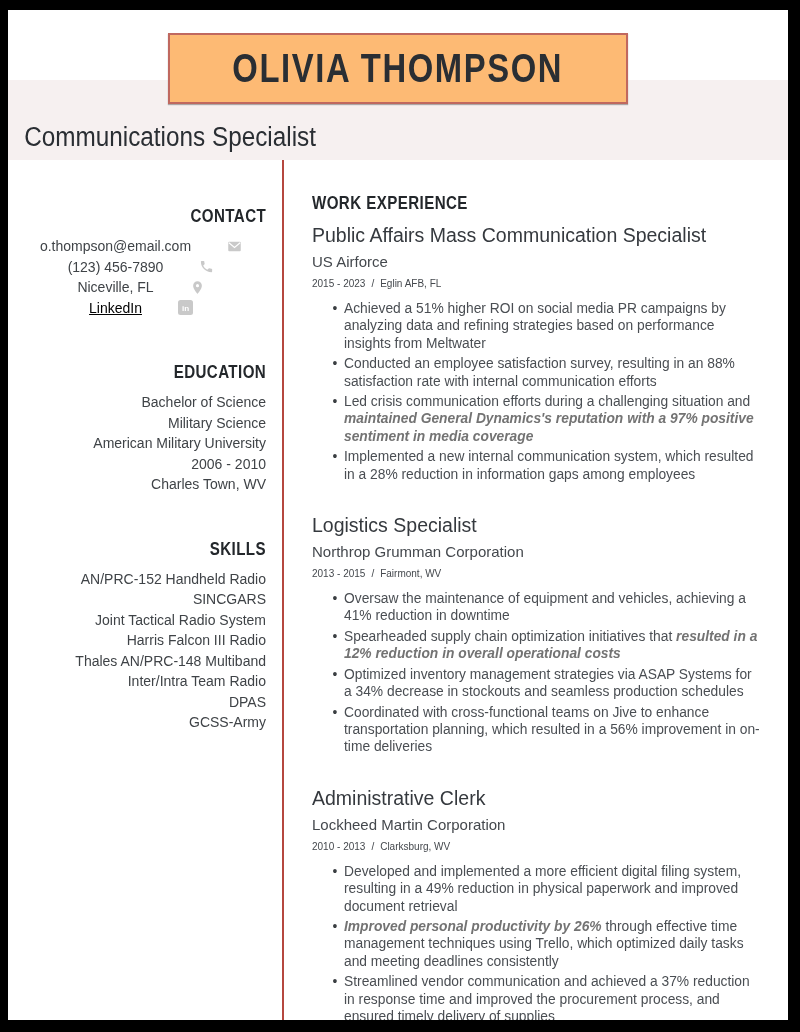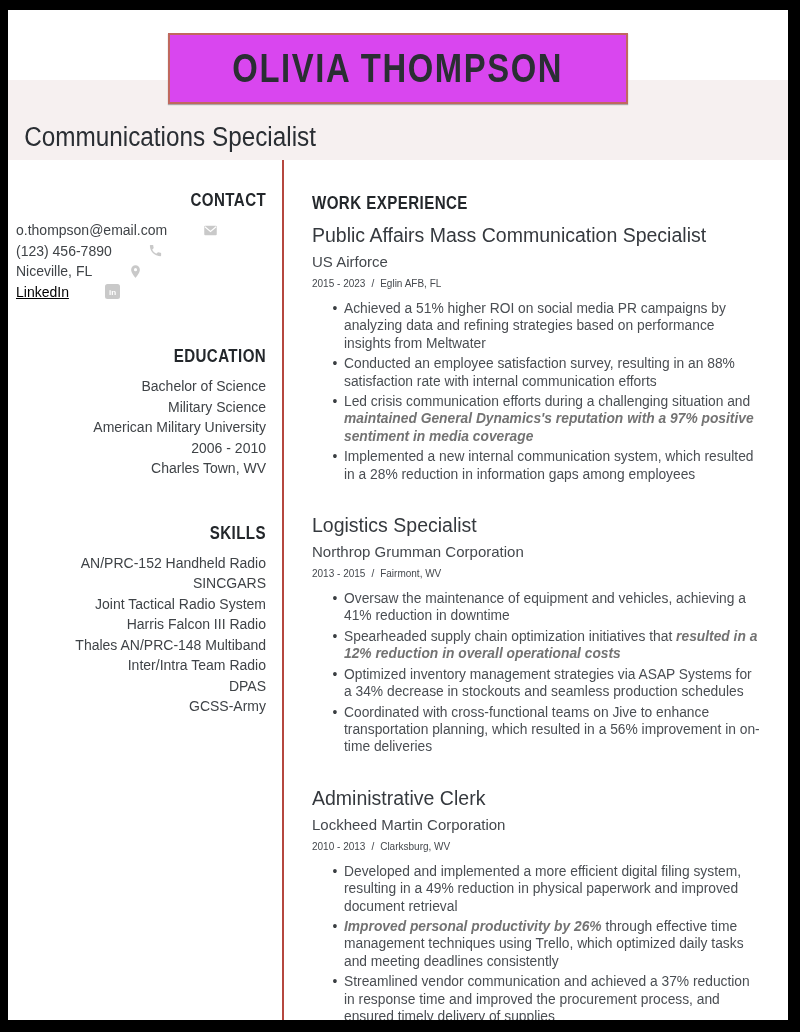--- a/index.html
+++ b/index.html
@@ -9,54 +9,54 @@
     width:800px; height:1032px; background:#000;
     padding:10px 12px 12px 8px; position:relative; margin:0 auto;
   }
   .sheet { background:#fff; width:100%; height:100%; position:relative; overflow:hidden; }
 
   
   .hero { position:relative; height:150px; }
   .band { position:absolute; top:70px; left:0; right:0; height:80px; background:#f6f0f0; }
   .name-box {
     position:absolute; top:23px; left:50%; transform:translateX(-50%);
-    width:460px; height:71px; background:#d946ef;
+    width:460px; height:71px; background:#fdba74;
     border:2px solid #c0685f; box-shadow:0 1px 1px rgba(0,0,0,.3);
     display:flex; align-items:center; justify-content:center; z-index:2;
   }
   .person-name {
     font-size:41px; font-weight:600; color:#2a2e33; letter-spacing:2px;
     display:inline-block; transform:scaleX(.8); transform-origin:center; white-space:nowrap;
   }
   .banner-title {
     position:absolute; top:104px; left:0; right:0; height:46px;
     display:flex; align-items:center; justify-content:flex-start; z-index:2;
   }
   .banner-title span {
     font-size:27px; font-weight:500; color:#2a2e33;
     display:inline-block; transform:scaleX(.9); transform-origin:center; white-space:nowrap;
   }
 
   
   .columns { display:flex; height:860px; }
-  .left-col { width:274px; padding:30px 16px 0 8px; text-align:right; }
+  .left-col { width:274px; padding:46px 16px 0 8px; text-align:right; }
   .divider { width:2px; background:#b5473f; }
   .right-col { flex:1; padding:33px 26px 0 28px; }
 
   .section-heading { margin-bottom:9px; }
   .section-heading span {
     font-size:18px; font-weight:700; color:#23272b; letter-spacing:.5px;
     display:inline-block; transform:scaleX(.84); transform-origin:right center; white-space:nowrap;
   }
   .right-col .section-heading span { transform-origin:left center; }
 
   .left-section { margin-bottom:44px; }
   .left-line { font-size:14px; line-height:20.5px; color:#3f4347; }
 
-  .contact-item { display:flex; justify-content:flex-start; align-items:center; height:20.5px;gap:28px; }
+  .contact-item { display:flex; justify-content:center; align-items:center; height:20.5px;gap:28px; }
   .contact-item .c-label { font-size:14px; color:#3f4347; }
   .contact-item .c-label.link { color:#000000; text-decoration:underline; cursor:pointer; }
   .contact-item svg { width:15px; height:15px; margin-left:8px; flex:0 0 auto; }
 
   
   .job { margin-bottom:30px; }
   .job-title { font-size:19.5px; font-weight:400; color:#35393e; line-height:25px; margin-bottom:4px; }
   .job-company { font-size:15px; color:#44484d; line-height:20px; margin-bottom:2px; }
   .job-meta { font-size:10px; color:#44484d; line-height:20px; margin-bottom:6px; }
   .job-meta .slash { padding:0 6px; }

